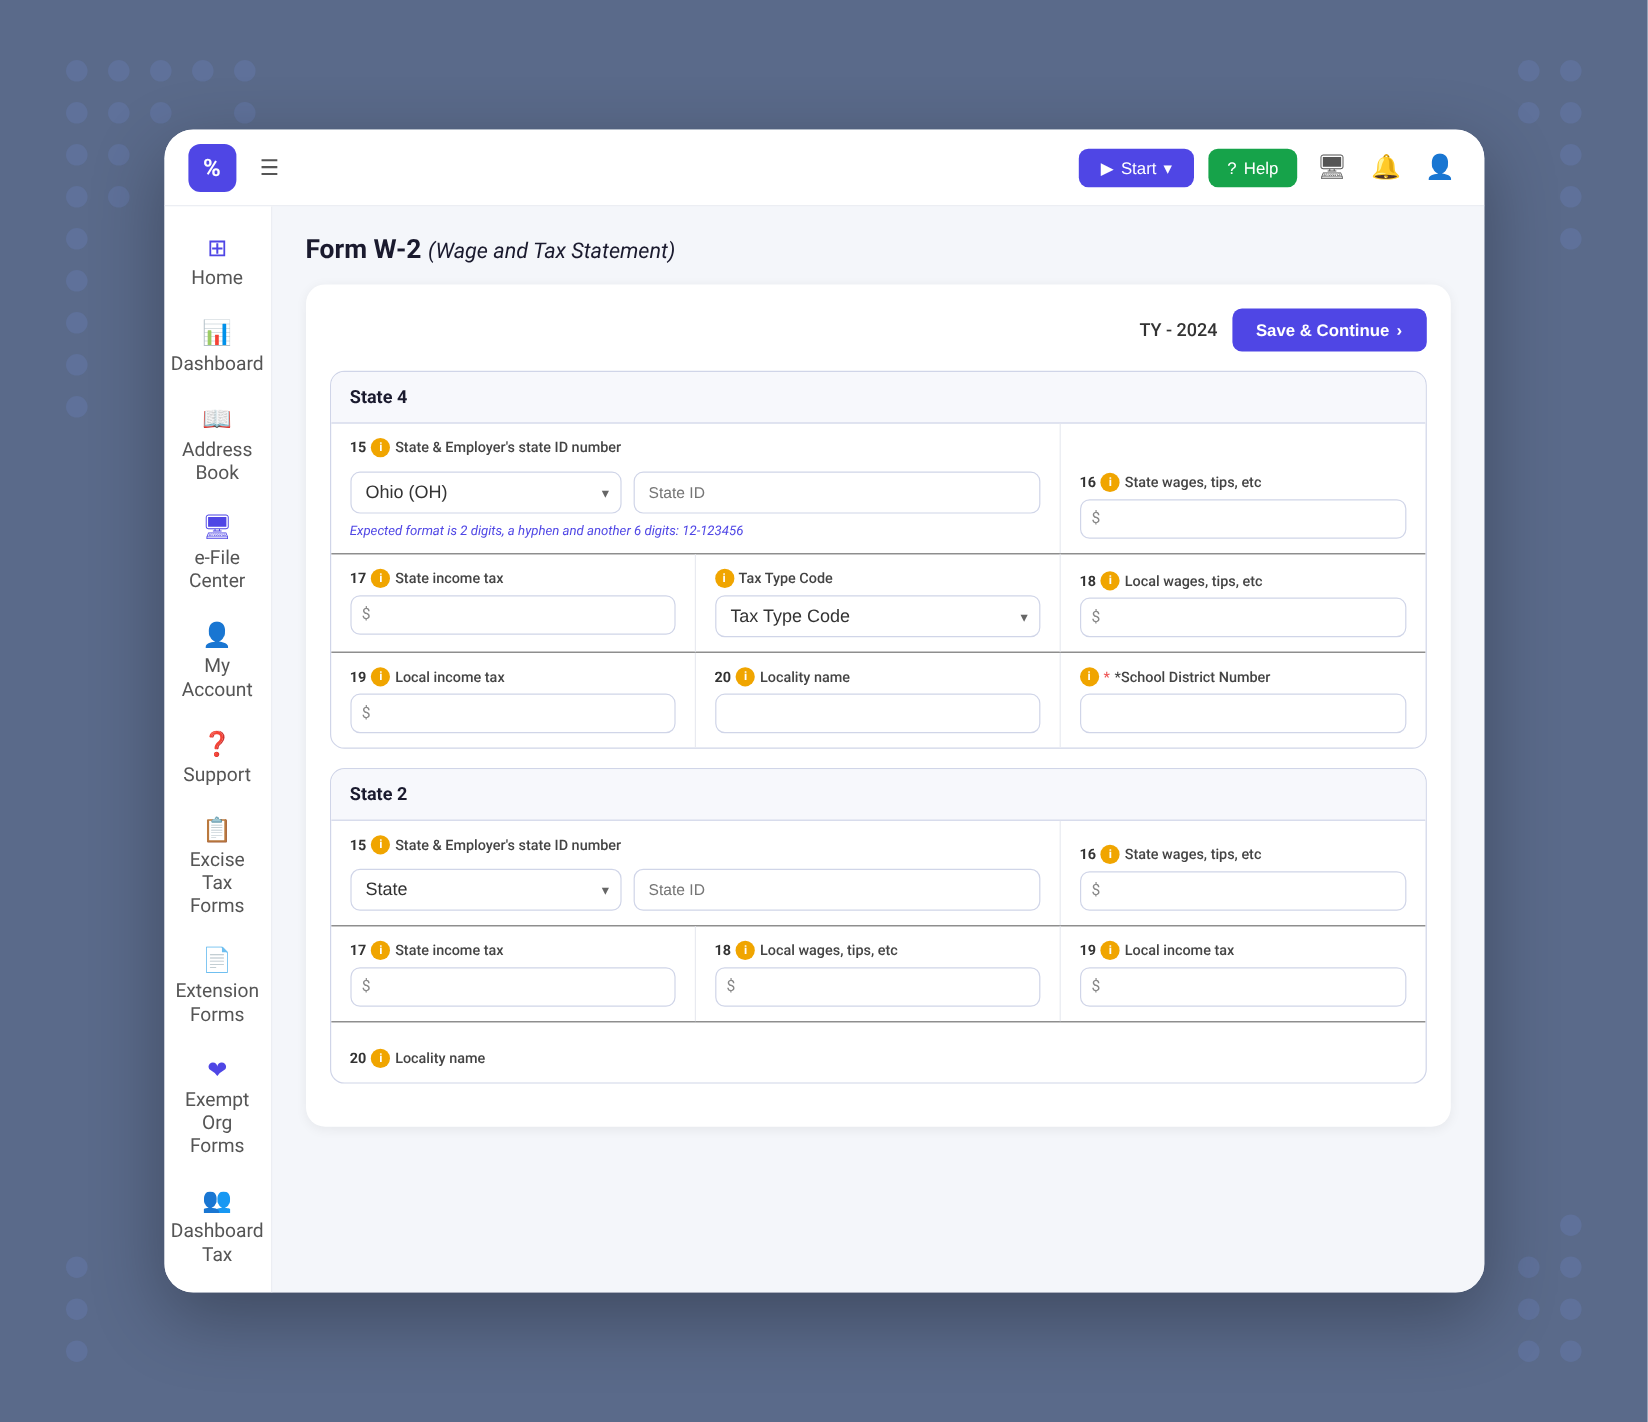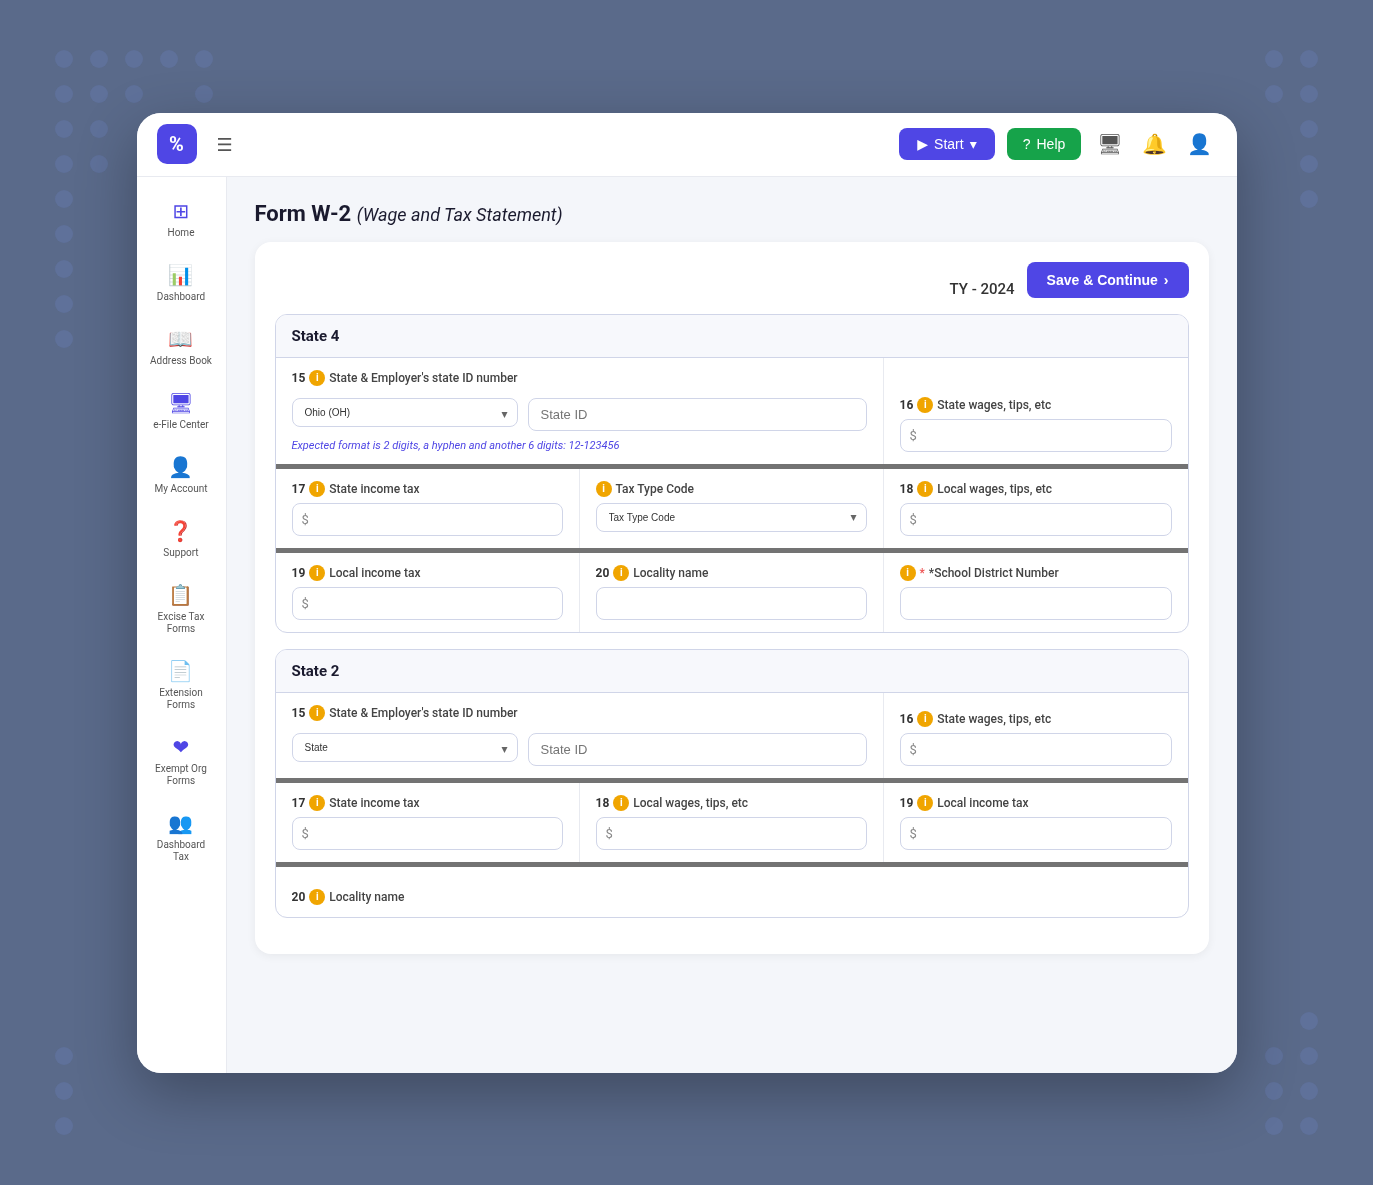--- a/index.html
+++ b/index.html
@@ -131,21 +131,21 @@
       border-radius: 10px;
       width: 78px;
       text-align: center;
       gap: 4px;
     }
     .sidebar-icon {
       font-size: 20px;
       color: #4f46e5;
     }
     .sidebar-label {
-      font-size: 10px;
+      font-size: 16px;
       color: #555;
       line-height: 1.2;
     }
 
     
     .content-area {
       flex: 1;
       padding: 24px 28px;
       overflow-y: auto;
       background: #f4f6fa;
@@ -169,21 +169,21 @@
       background: white;
       border-radius: 16px;
       padding: 20px;
       box-shadow: 0 2px 10px rgba(0,0,0,0.06);
     }
 
     
     .ty-row {
       display: flex;
       justify-content: flex-end;
-      align-items: flex-end;
+      align-items: center;
       gap: 12px;
       margin-bottom: 16px;
     }
     .ty-label {
       font-size: 15px;
       font-weight: 500;
       color: #333;
     }
     .btn-save-continue {
       background: #4f46e5;
@@ -214,21 +214,21 @@
       color: #1a1a2e;
       border-bottom: 1px solid #d0d5e8;
     }
 
     .form-rows {
       padding: 0;
     }
 
     .form-row {
       display: grid;
-      border-bottom: 5px solid #737373;
+      border-bottom: 1px solid #737373;
       min-height: 70px;
     }
     .form-row:last-child { border-bottom: none; }
     .form-row-3col { grid-template-columns: 1fr 1fr 1fr; }
 
     .form-cell {
       padding: 12px 16px;
       border-right: 1px solid #e8eaf0;
       display: flex;
       flex-direction: column;
@@ -292,21 +292,21 @@
       padding-left: 24px;
     }
 
     .select-wrapper {
       position: relative;
     }
     .select-field {
       border: 1.5px solid #d0d5e8;
       border-radius: 8px;
       padding: 8px 32px 8px 12px;
-      font-size: 10px;
+      font-size: 15px;
       color: #333;
       background: white;
       width: 100%;
       outline: none;
       appearance: none;
       cursor: pointer;
     }
     .select-arrow {
       position: absolute;
       right: 10px;

